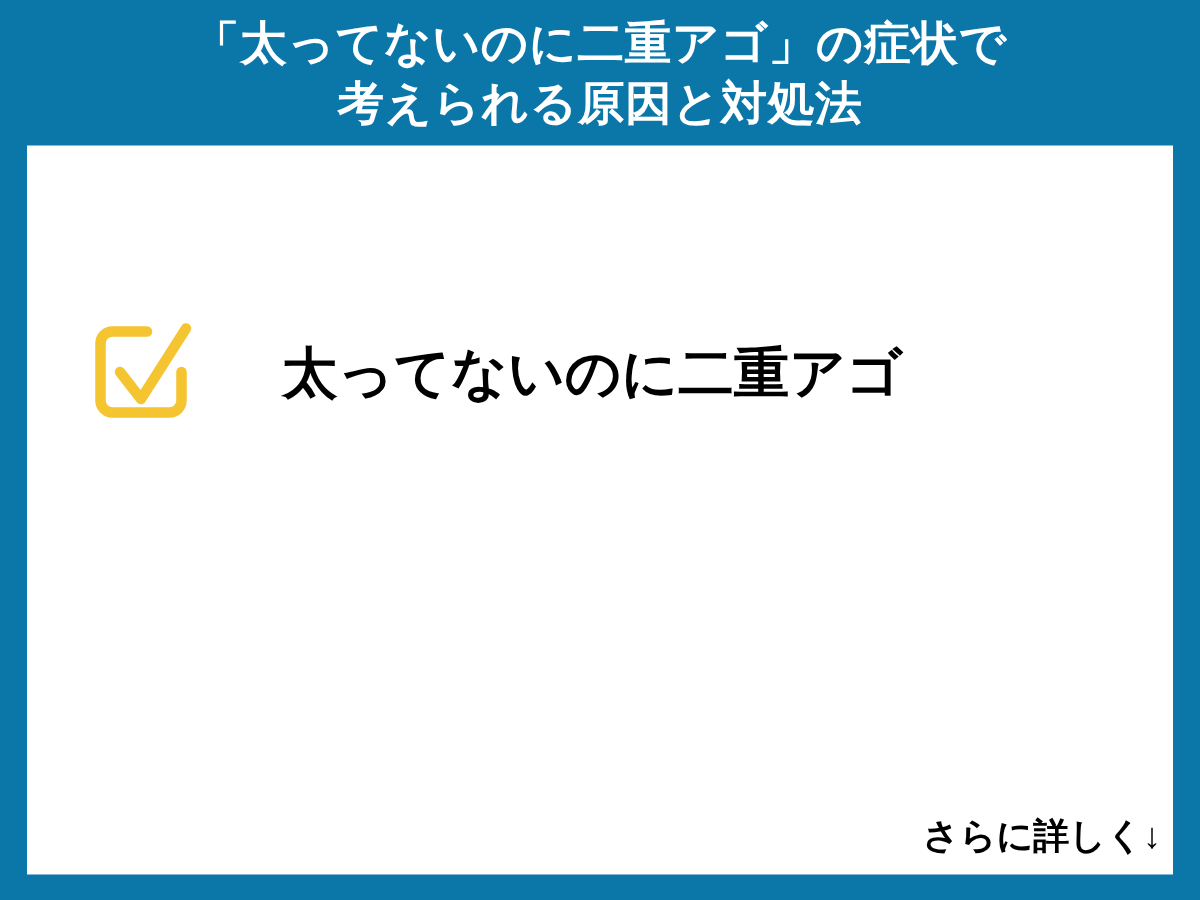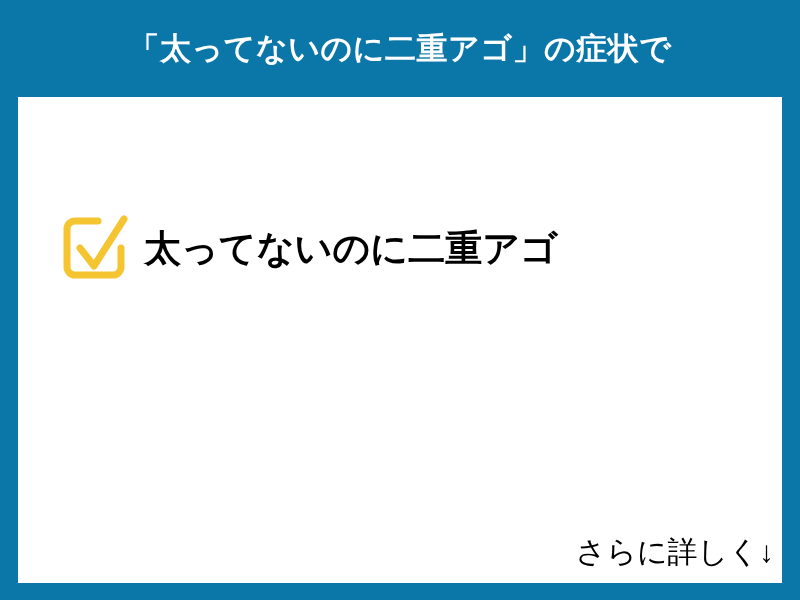--- a/index.html
+++ b/index.html
@@ -59,20 +59,21 @@
     position: absolute;
     left: 40px;
     top: 114px;
     width: 700px;
   }
   .check-row {
     display: flex;
     align-items: center;
     height: 74px;
     margin-bottom: 40px;
+    gap: 44px;
   }
   .check-icon {
     width: 72px;
     height: 72px;
     flex: 0 0 72px;
     display: block;
   }
   .check-label {
     font-size: 37px;
     font-weight: bold;
@@ -81,34 +82,35 @@
     white-space: nowrap;
     margin-left: 14px;
     letter-spacing: 0px;
   }
 
   
   .more-link {
     position: absolute;
     right: 8px;
     bottom: 10px;
-    font-size: 30px;
-    font-weight: normal;
+    font-size: 24px;
+    font-weight: bold;
     color: #000000;
     white-space: nowrap;
     letter-spacing: 0px;
   }
 </style>
 </head>
 <body>
 
 <div class="poster">
 
   <div class="header">
     <div class="header-line">「太ってないのに二重アゴ」の症状で</div>
+    <div class="header-line">考えられる原因と対処法</div>
   </div>
 
   <div class="card">
 
     <div class="checklist">
 
       <div class="check-row">
         <span class="check-icon-wrap">
           <svg class="check-icon" viewBox="0 0 72 72" xmlns="http://www.w3.org/2000/svg" fill="none" stroke="#f5c431" stroke-width="7" stroke-linecap="round" stroke-linejoin="round">
             <path d="M40 9 H17 A8 8 0 0 0 9 17 V55 A8 8 0 0 0 17 63 H55 A8 8 0 0 0 63 55 V36"></path>

